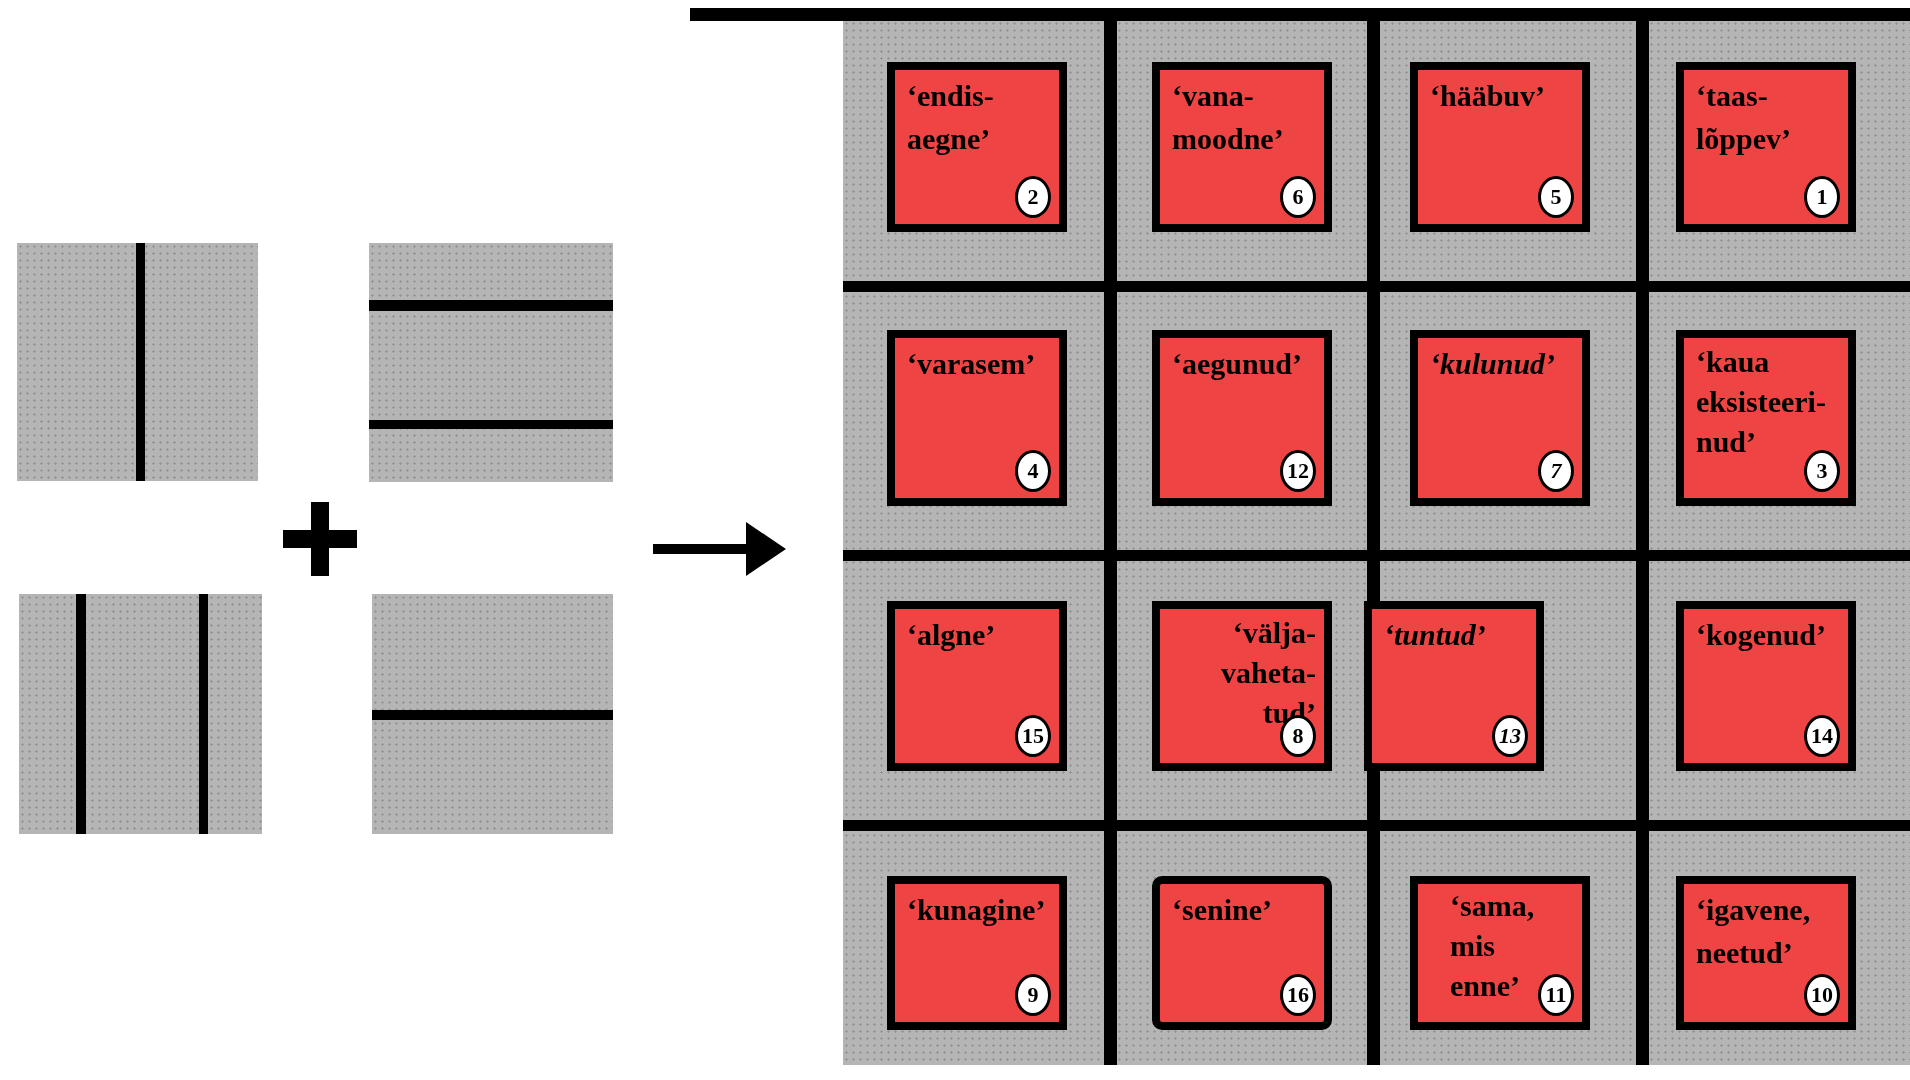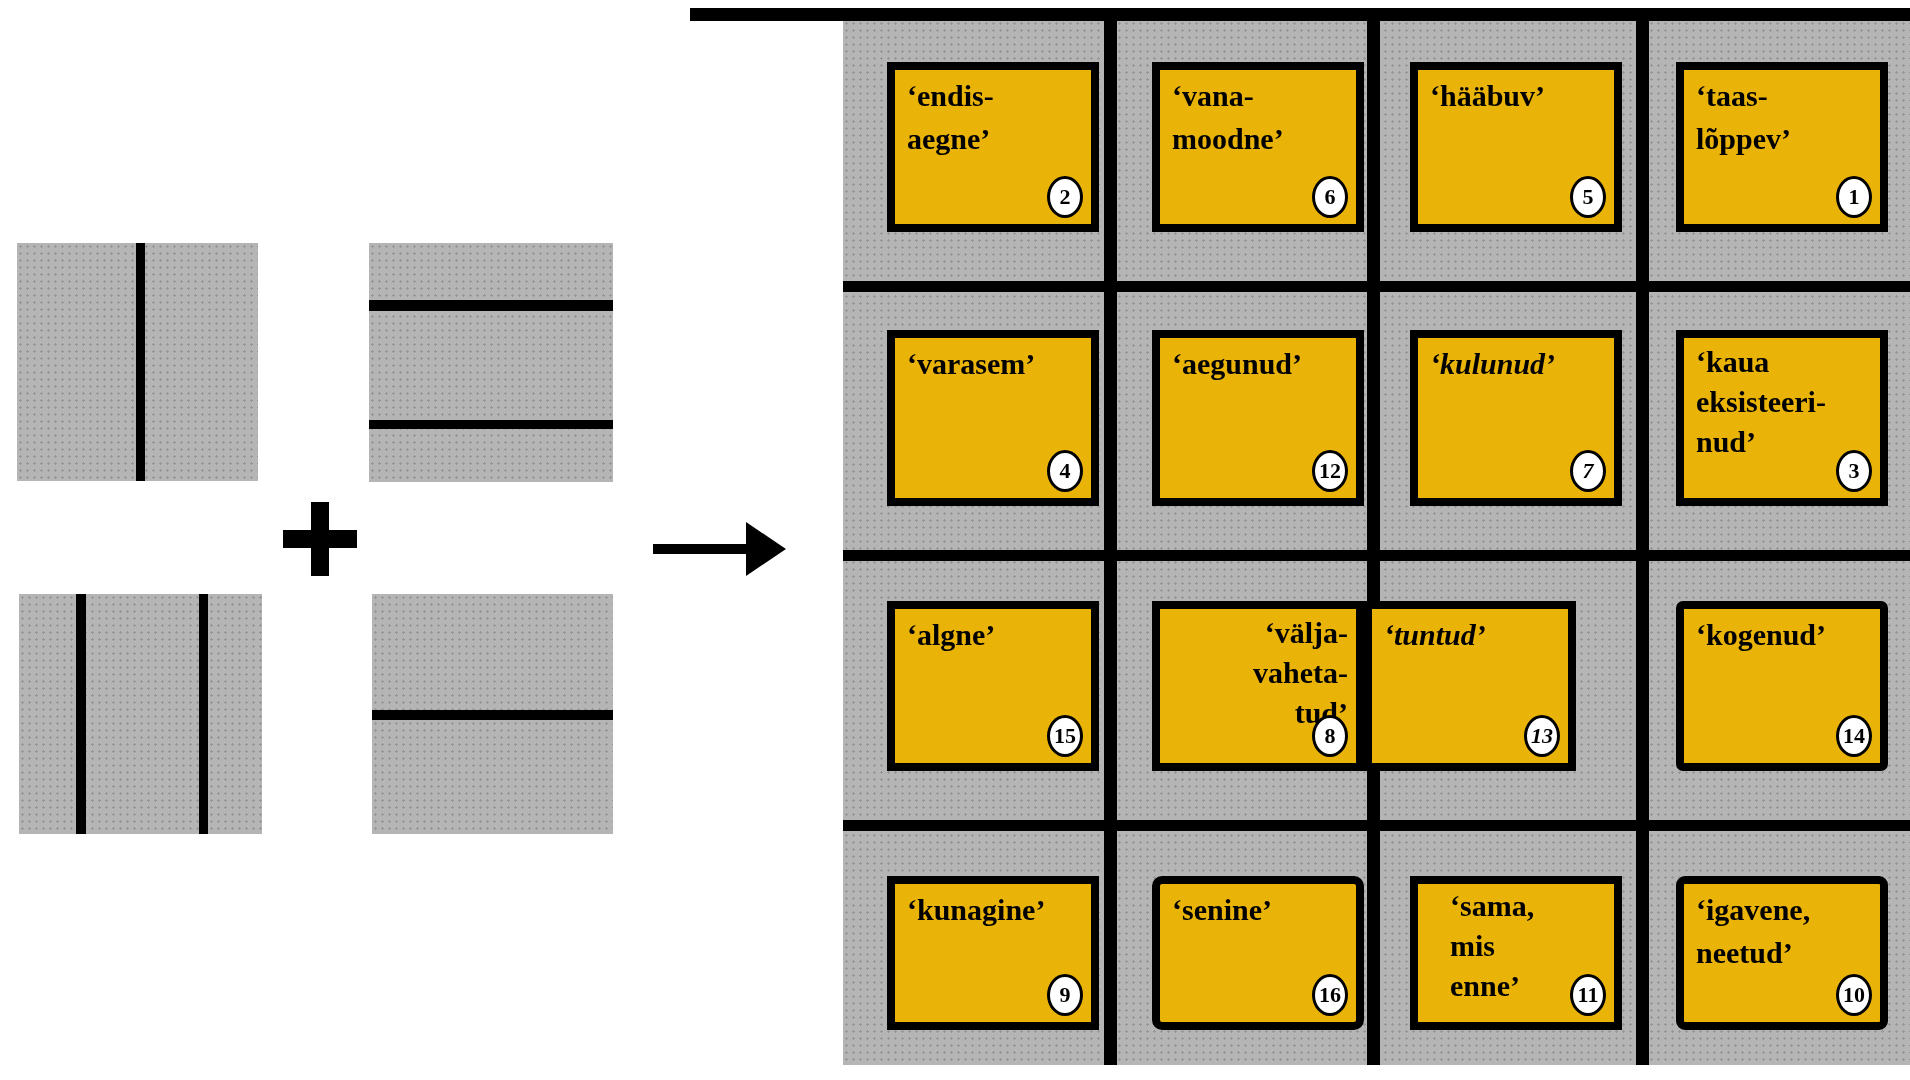--- a/index.html
+++ b/index.html
@@ -6,21 +6,21 @@
   #canvas{position:relative;width:1910px;height:1080px;background:#ffffff;overflow:hidden;
           font-family:"Liberation Serif",serif;}
   .gray{background-color:#b5b5b5;
         background-image:radial-gradient(circle,#979797 1px,transparent 1.3px);
         background-size:7px 7px;}
   .abs{position:absolute;}
   .blk{position:absolute;background:#000;}
   
   .sq{position:absolute;}
   
-  .cell{position:absolute;width:212px;background:#eab308;border:8px solid #000;box-sizing:border-box;}
+  .cell{position:absolute;width:180px;background:#ef4444;border:8px solid #000;box-sizing:border-box;}
   .cell-label{padding:4px 8px 0 12px;font-weight:bold;font-size:30px;line-height:43px;
               color:#000;white-space:pre-line;}
   .cell-num{position:absolute;right:8px;bottom:6px;width:36px;height:42px;border:3px solid #000;
             border-radius:50%;display:flex;align-items:center;justify-content:center;
             font-weight:bold;font-size:22px;box-sizing:border-box;background:#fff;color:#000;}
   
   .plus-h{left:283px;top:530px;width:74px;height:18px;}
   .plus-v{left:311px;top:502px;width:18px;height:74px;}
   
   .arrow-shaft{left:653px;top:544px;width:95px;height:10px;}
@@ -117,38 +117,38 @@
   <div class="cell" style="left:1152px;top:601px;height:170px;text-align:right;">
     <div class="cell-label" style="line-height:40px;">‘välja-
 vaheta-
 tud’</div>
     <div class="cell-num">8</div>
   </div>
   <div class="cell" style="left:1364px;top:601px;height:170px;font-style:italic;">
     <div class="cell-label">‘tuntud’</div>
     <div class="cell-num">13</div>
   </div>
-  <div class="cell" style="left:1676px;top:601px;height:170px;border-radius:7px;">
+  <div class="cell" style="left:1676px;top:601px;height:170px;">
     <div class="cell-label">‘kogenud’</div>
     <div class="cell-num">14</div>
   </div>
 
   <div class="cell" style="left:887px;top:876px;height:154px;">
     <div class="cell-label">‘kunagine’</div>
     <div class="cell-num">9</div>
   </div>
   <div class="cell" style="left:1152px;top:876px;height:154px;border-radius:10px;">
     <div class="cell-label">‘senine’</div>
     <div class="cell-num">16</div>
   </div>
   <div class="cell" style="left:1410px;top:876px;height:154px;padding-left:20px;">
     <div class="cell-label" style="line-height:40px;padding-top:2px;">‘sama,
 mis
 enne’</div>
     <div class="cell-num">11</div>
   </div>
-  <div class="cell" style="left:1676px;top:876px;height:154px;border-radius:9px;">
+  <div class="cell" style="left:1676px;top:876px;height:154px;">
     <div class="cell-label">‘igavene,
 neetud’</div>
     <div class="cell-num">10</div>
   </div>
 
 </div>
 
 </body></html>

